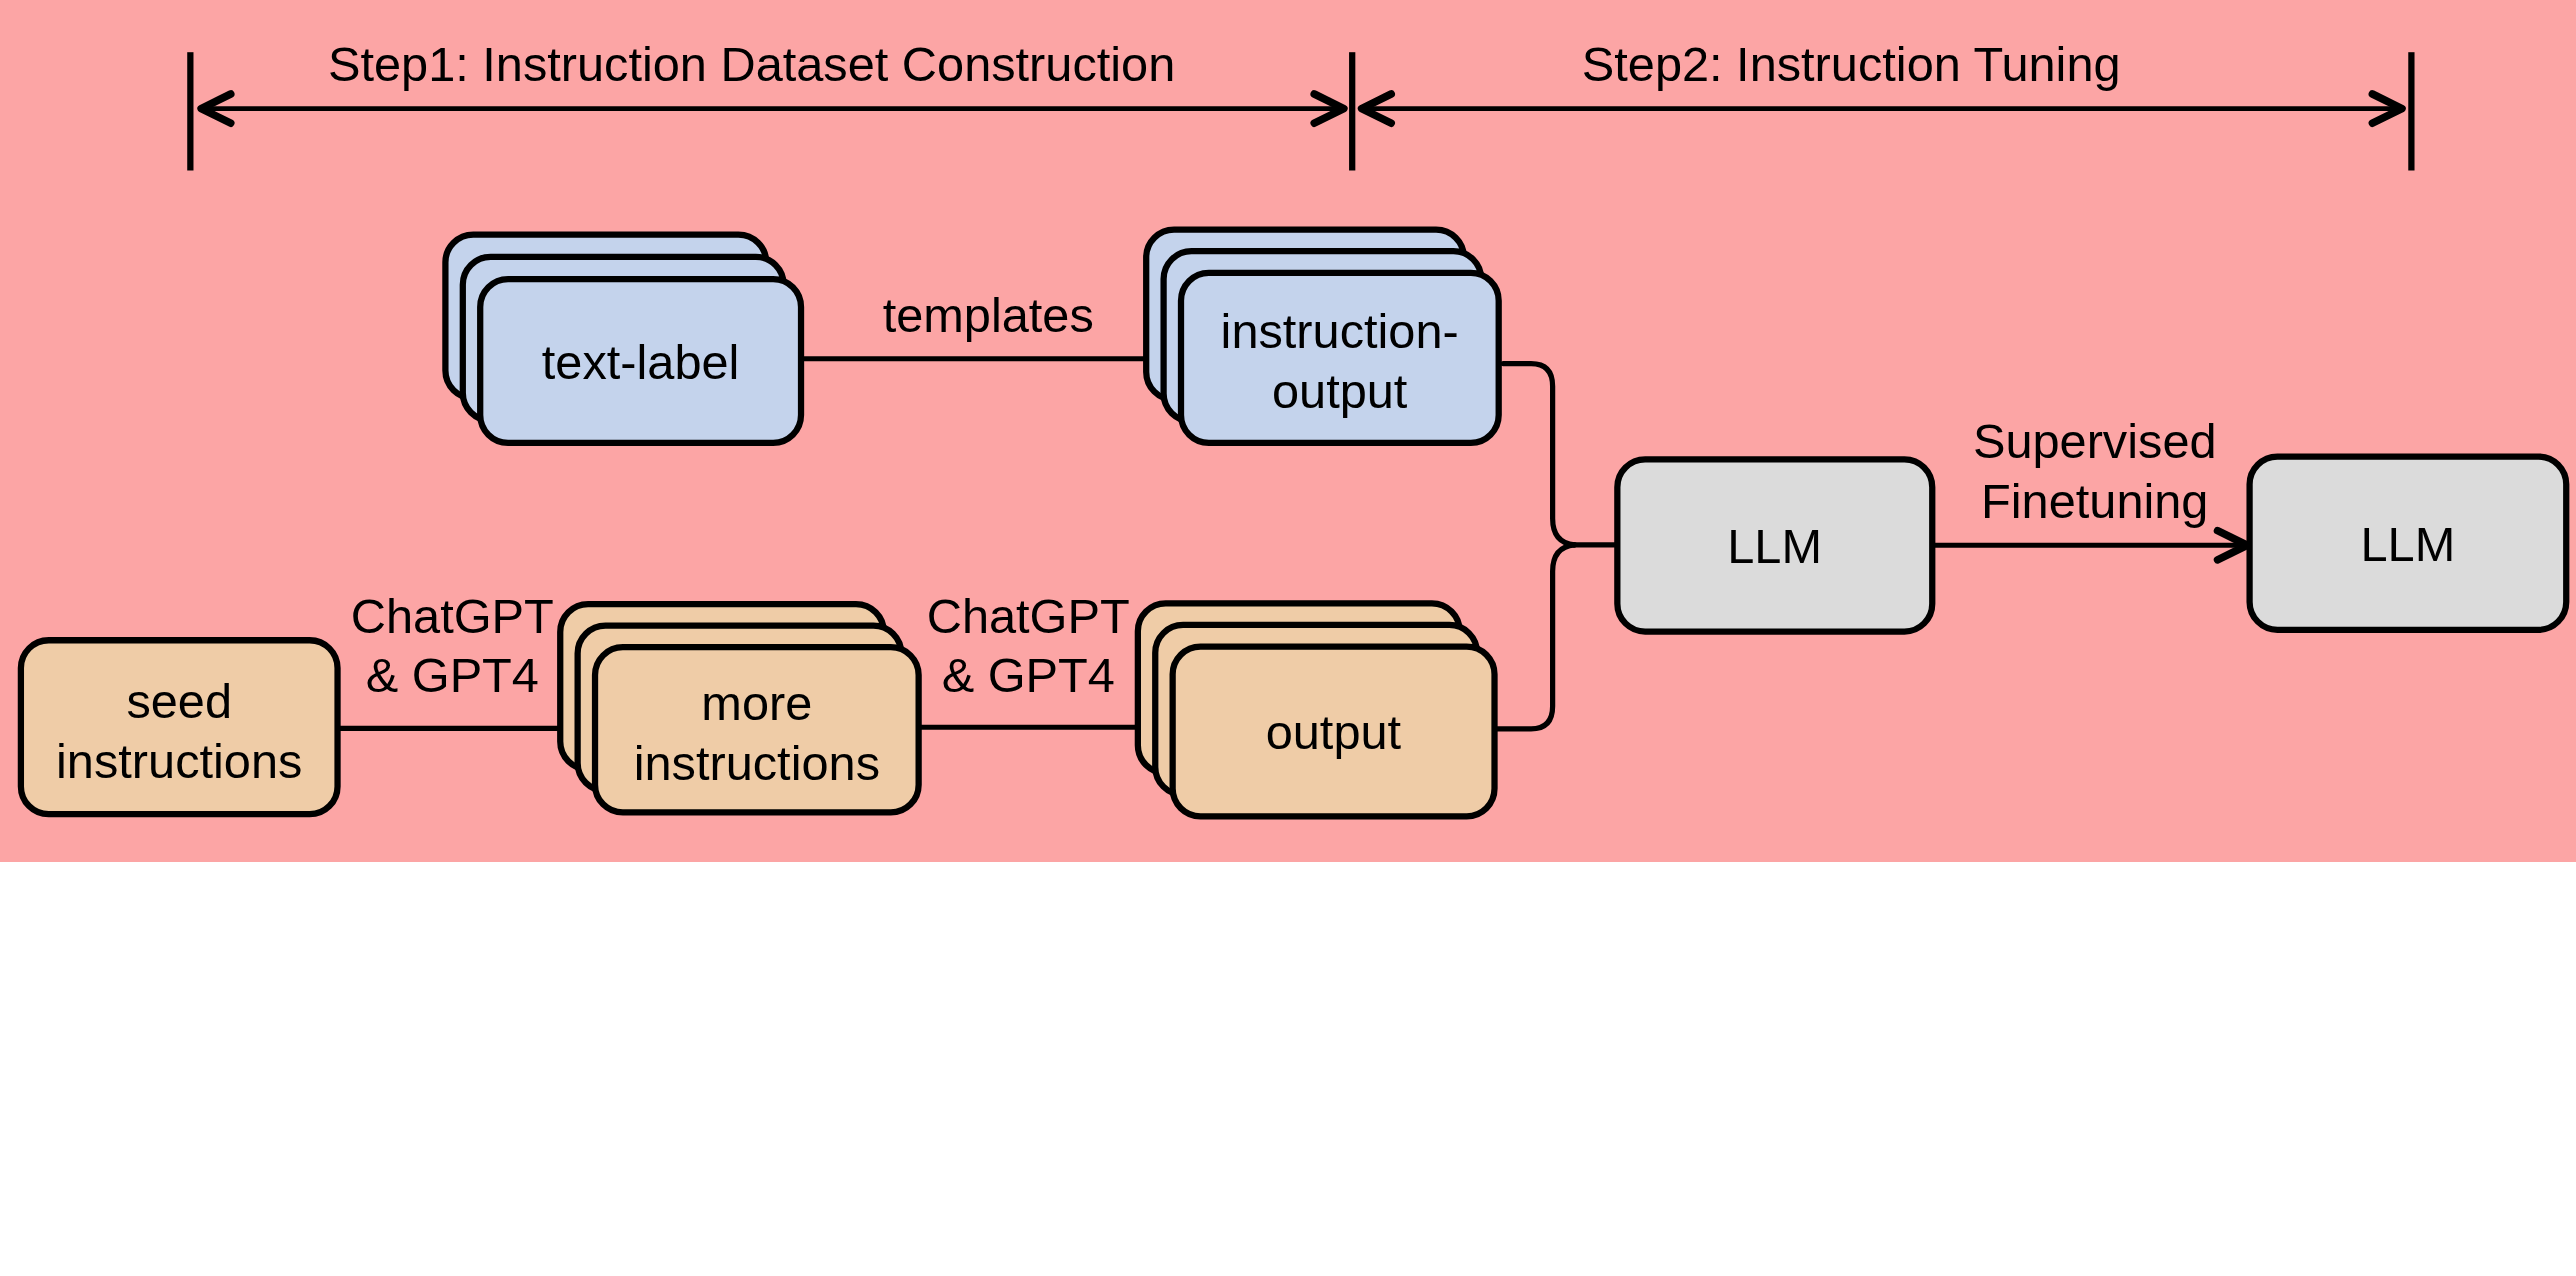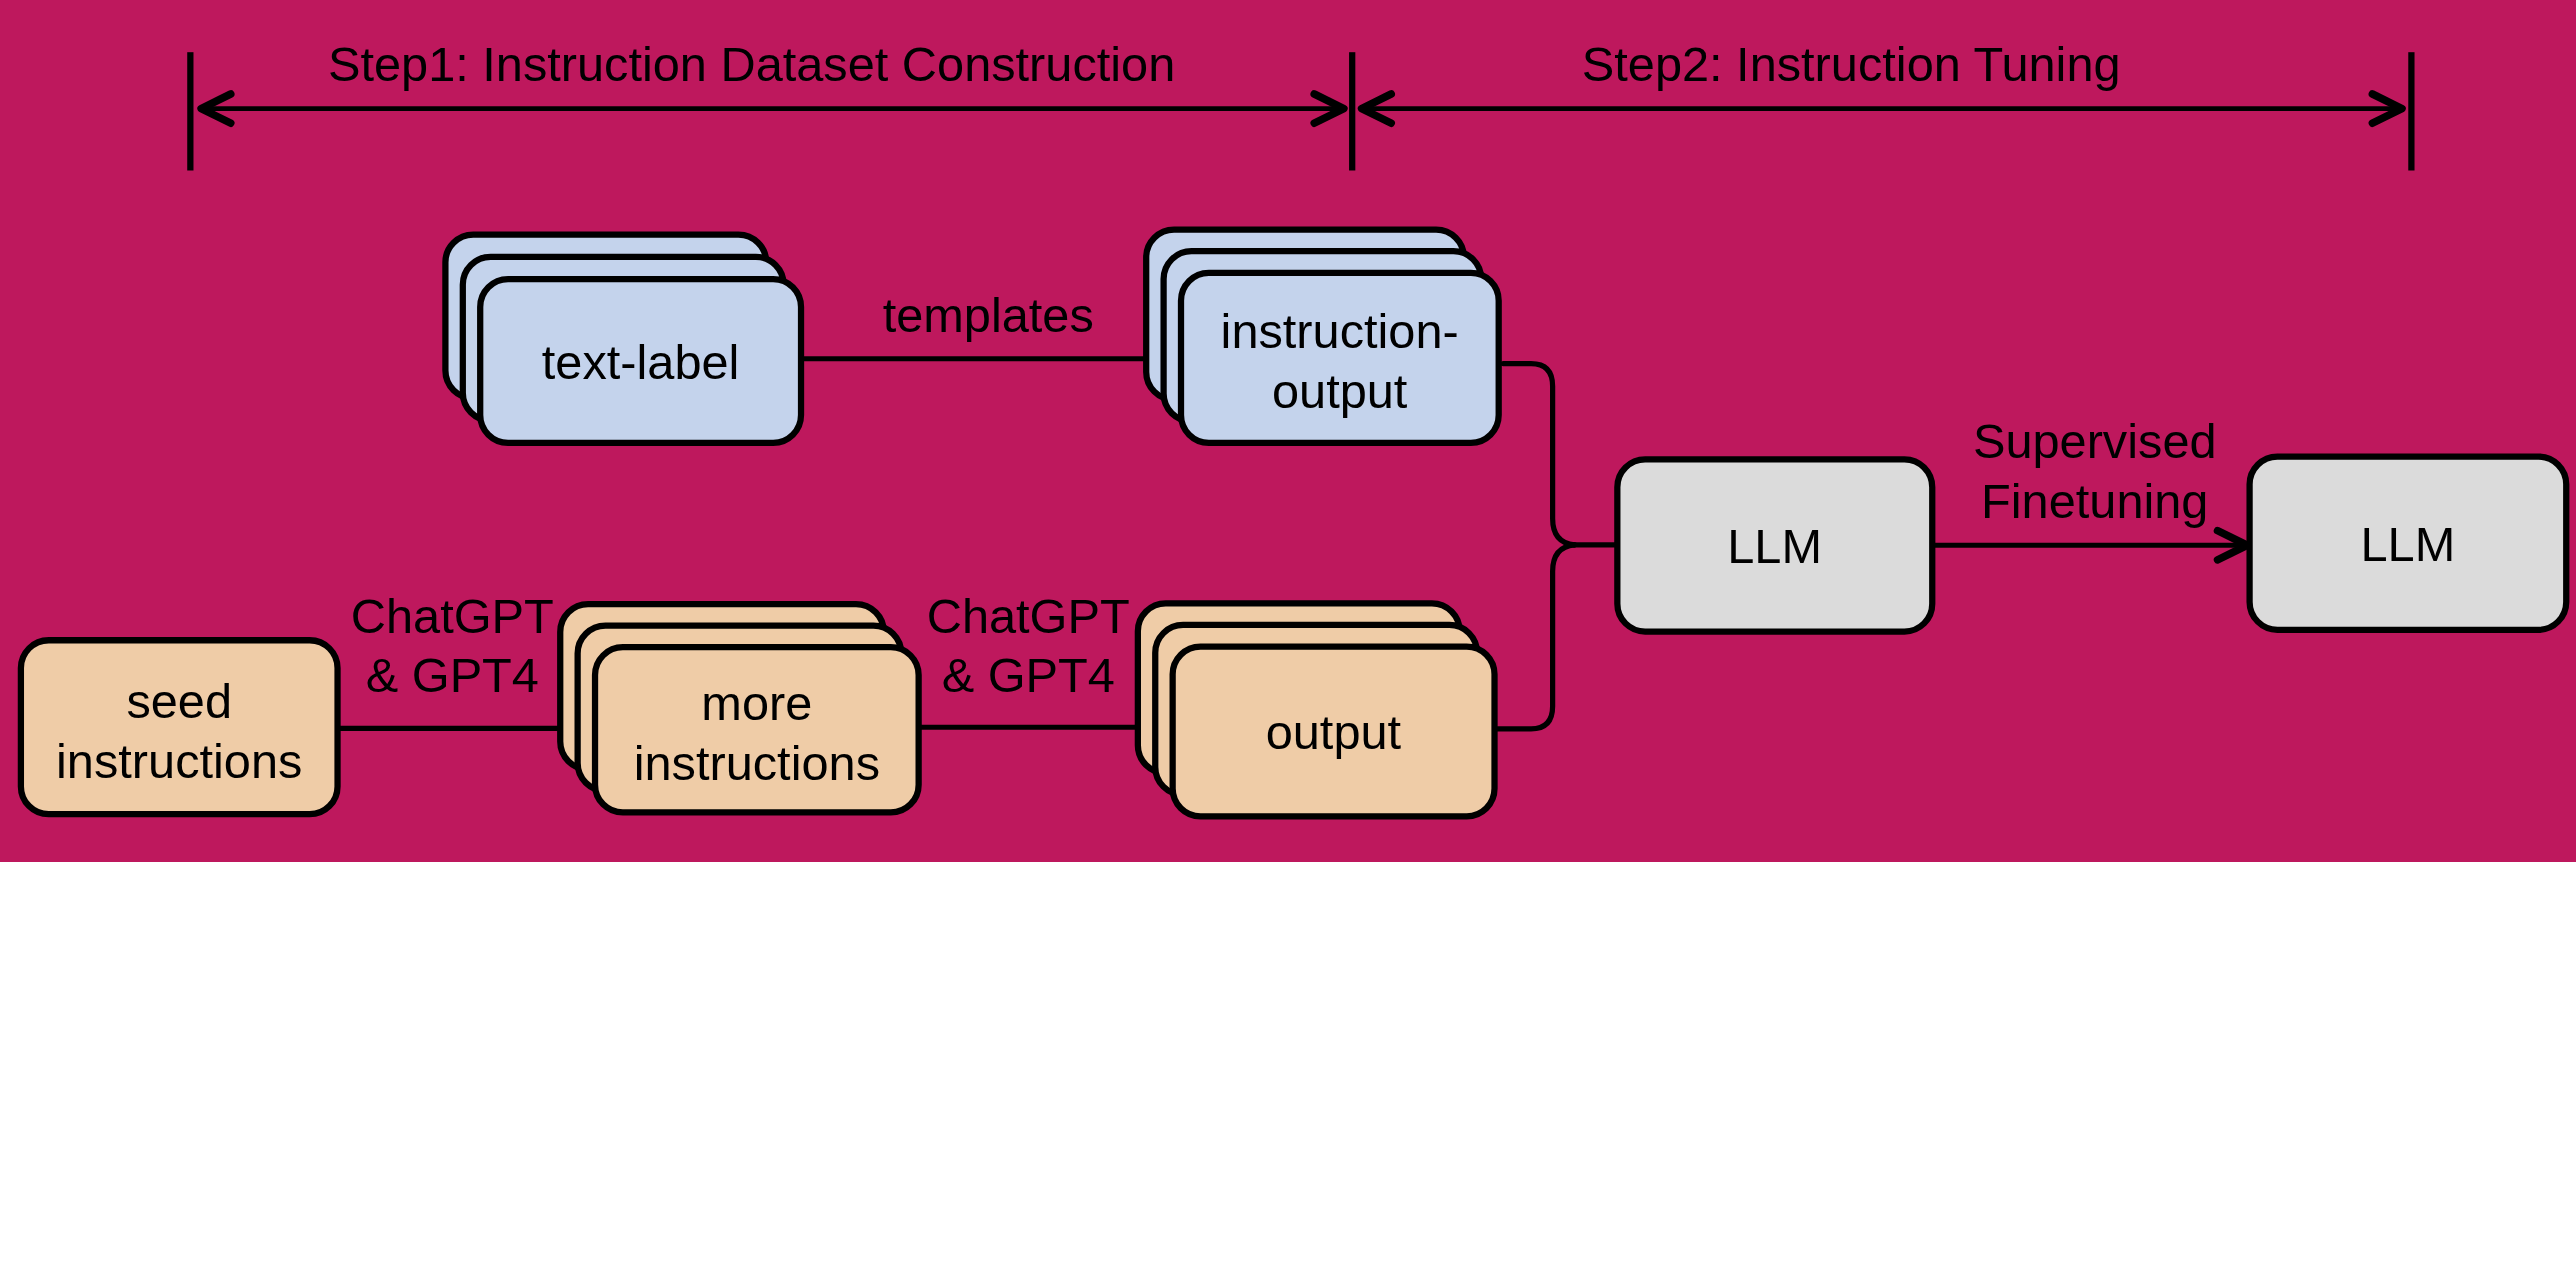--- a/index.html
+++ b/index.html
@@ -2,21 +2,21 @@
 <html style="font-size:8.2px"><head>
 <meta charset="utf-8">
 <style>
   html, body {
     margin: 0;
     padding: 0;
     background: #ffffff;
   }
   .diagram-wrap {
     width: 100%;
-    background: #be185d;
+    background: #fca5a5;
   }
   svg {
     display: block;
     width: 100%;
     height: auto;
     font-family: "Liberation Sans", "DejaVu Sans", sans-serif;
   }
   .node-rect {
     stroke: #000000;
     stroke-width: 18;

